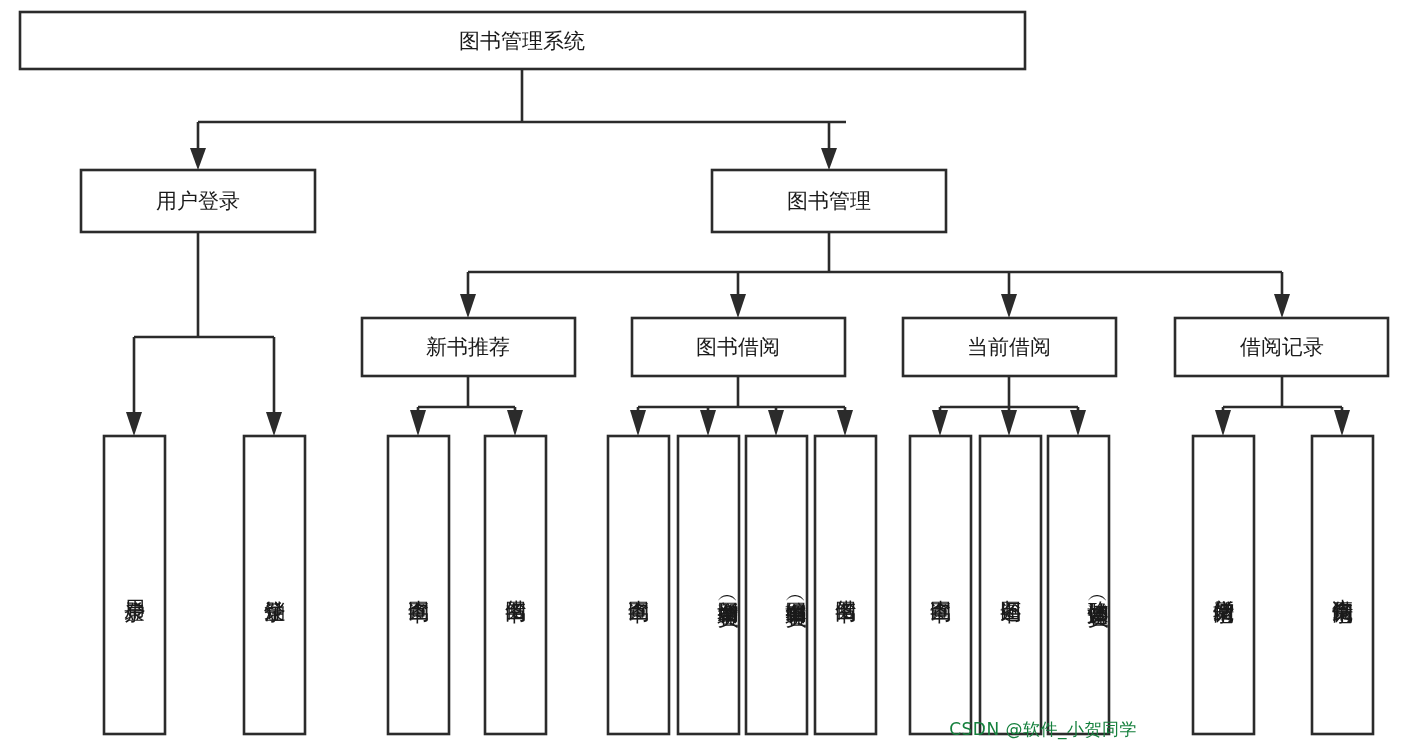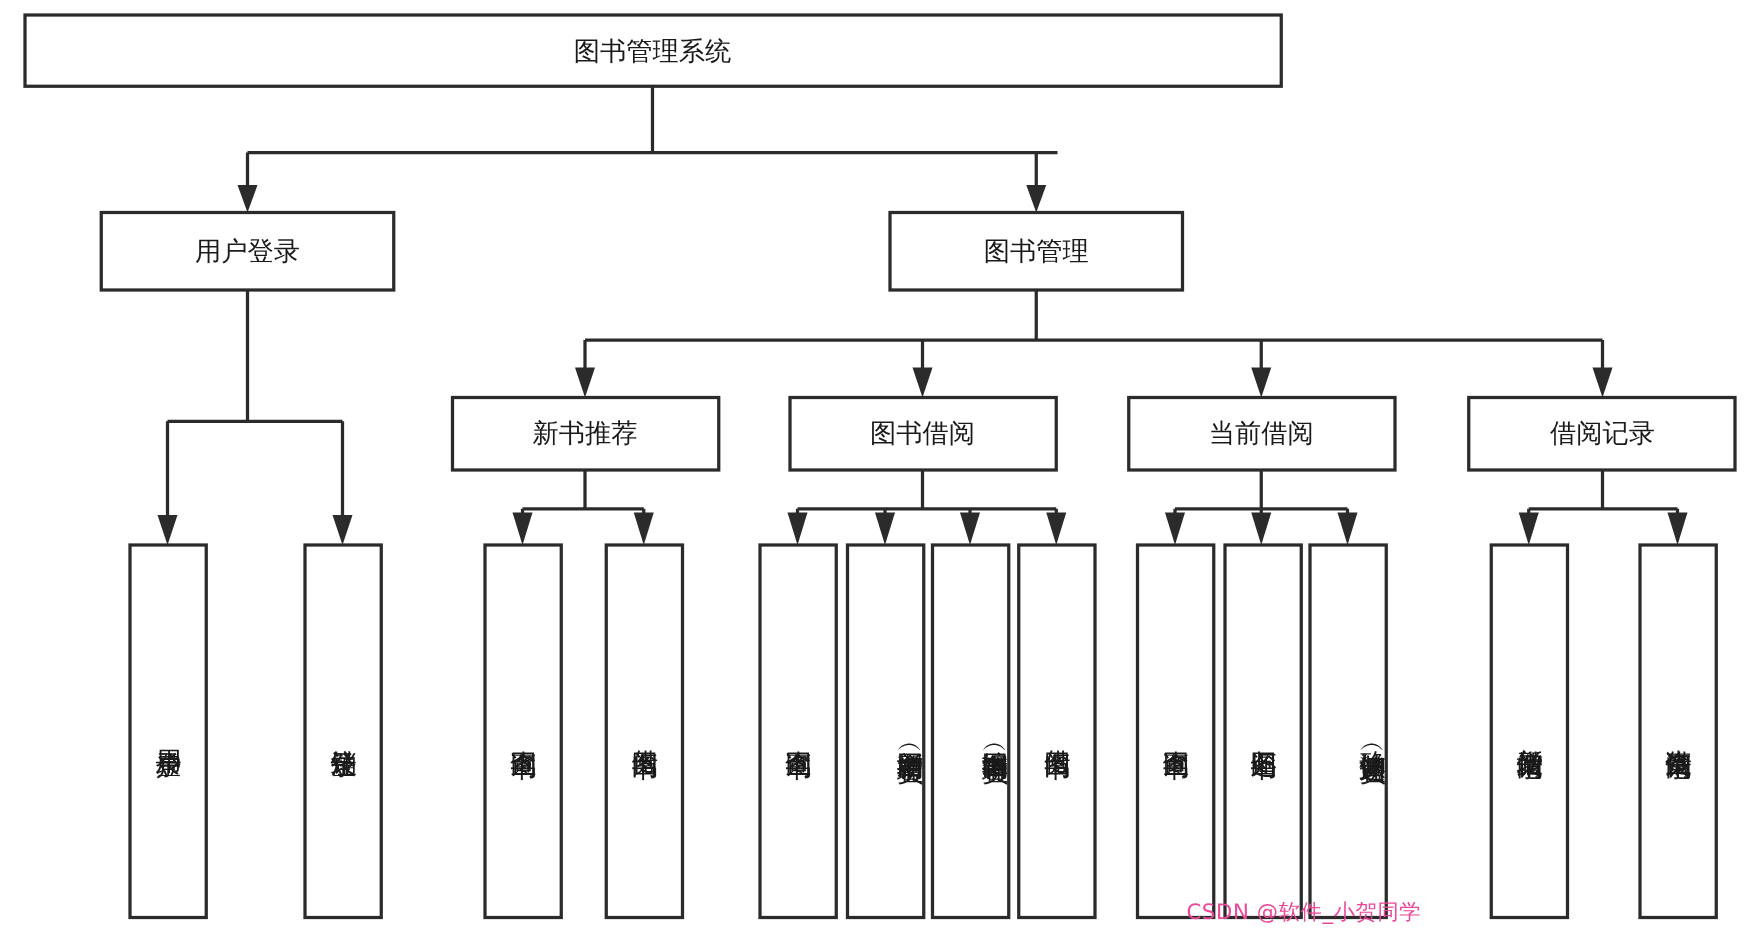--- a/index.html
+++ b/index.html
@@ -64,21 +64,21 @@
     text-align: center;
     white-space: nowrap;
     user-select: none;
   }
   .watermark {
     position: absolute;
     right: 8px;
     bottom: 6px;
     font-family: "DejaVu Sans", "Liberation Sans", sans-serif;
     font-size: 17px;
-    color: #ec4899;
+    color: #15803d;
     letter-spacing: 0.5px;
     white-space: nowrap;
   }
 </style>
 </head>
 <body>
 
 <div id="diagram-root">
 
   <svg id="tree-svg" viewBox="0 0 1405 747" xmlns="http://www.w3.org/2000/svg">

